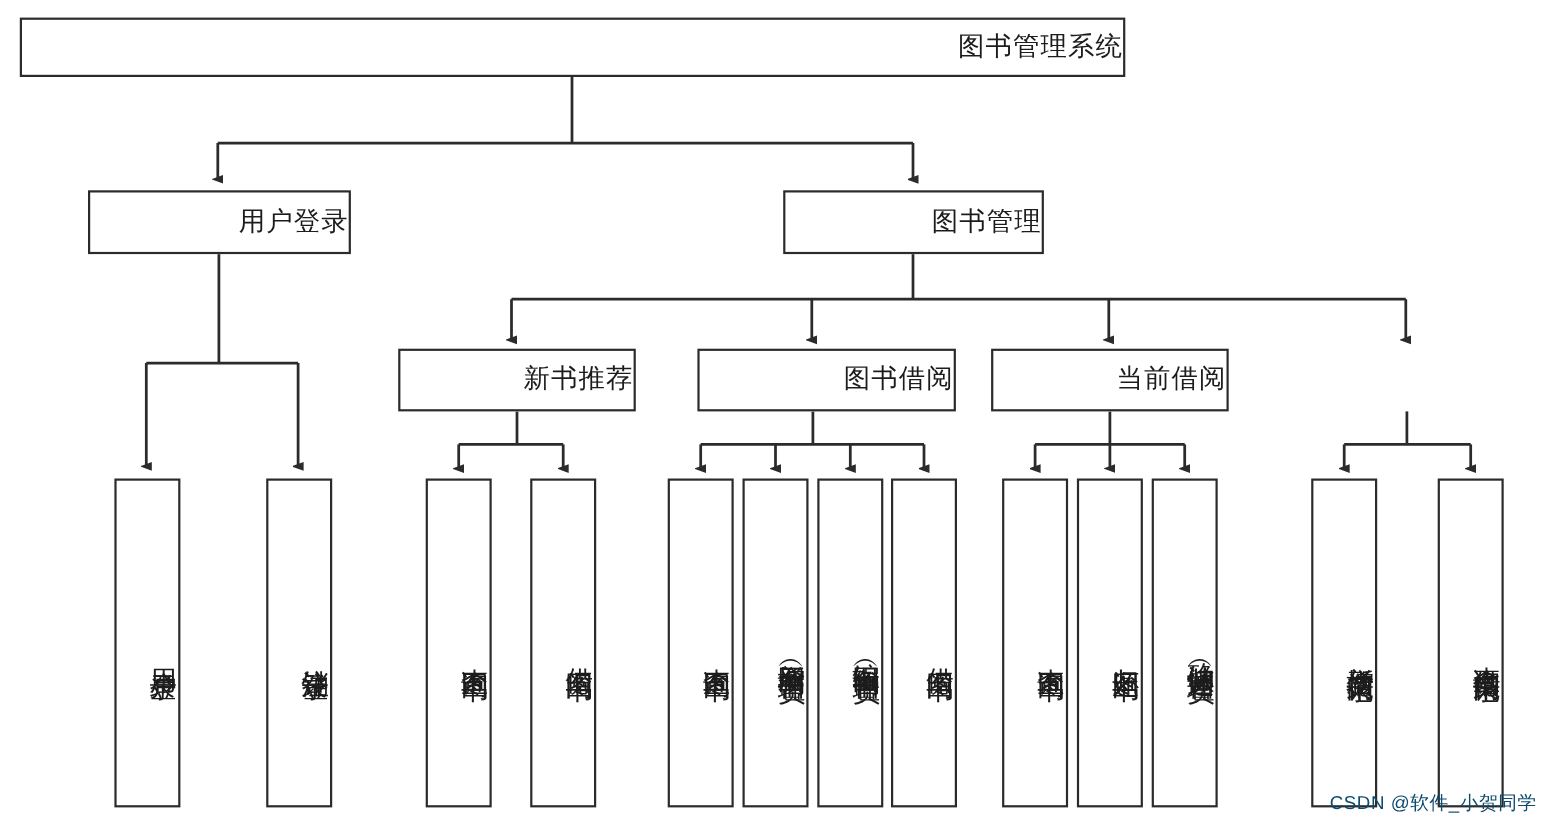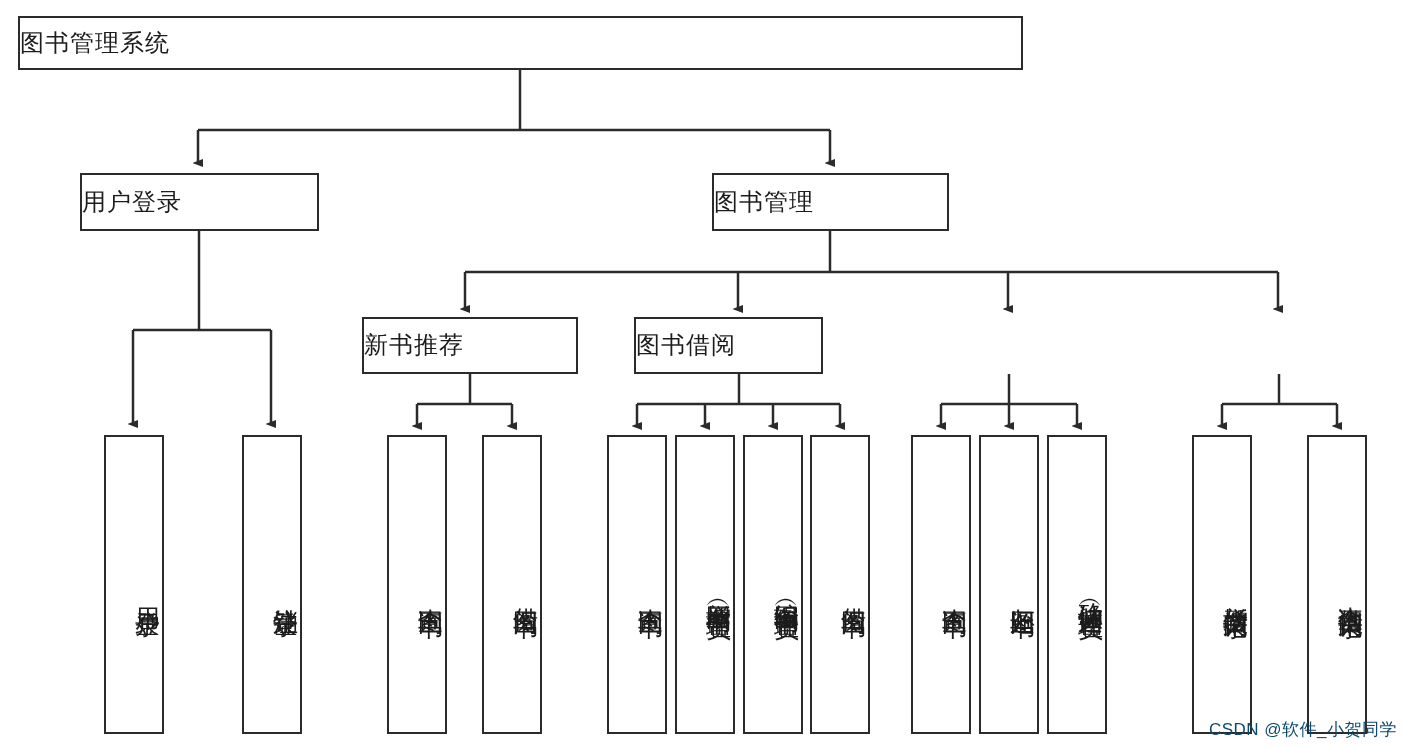--- a/index.html
+++ b/index.html
@@ -25,21 +25,21 @@
     height: 747px;
     pointer-events: none;
   }
   .node {
     position: absolute;
     box-sizing: border-box;
     background: #ffffff;
     border: 2px solid #2b2b2b;
     display: flex;
     align-items: center;
-    justify-content: flex-start;
+    justify-content: flex-end;
     color: #1c1c1c;
   }
   .node.horiz {
     font-size: 24px;
     letter-spacing: 1px;
     line-height: 1.2;
   }
   .node.vert {
     writing-mode: vertical-rl;
     text-orientation: upright;
@@ -128,22 +128,25 @@
   <div class="node horiz" style="left:80px; top:173px; width:239px; height:58px;">
     <span>用户登录</span>
   </div>
   <div class="node horiz" style="left:362px; top:317px; width:216px; height:57px;">
     <span>新书推荐</span>
   </div>
 
   <div class="node horiz" style="left:712px; top:173px; width:237px; height:58px;">
     <span>图书管理</span>
   </div>
-  <div class="node horiz" style="left:634px; top:317px; width:189px; height:57px;">
+  <div class="node horiz" style="left:634px; top:317px; width:235px; height:57px;">
     <span>图书借阅</span>
+  </div>
+  <div class="node horiz" style="left:901px; top:317px; width:216px; height:57px;">
+    <span>当前借阅</span>
   </div>
 
   <div class="node vert" style="left:104px; top:435px; width:60px; height:299px;">
     <span class="vlabel">用户登录</span>
   </div>
   <div class="node vert" style="left:242px; top:435px; width:60px; height:299px;">
     <span class="vlabel">注销登录</span>
   </div>
 
   <div class="node vert" style="left:387px; top:435px; width:60px; height:299px;">

